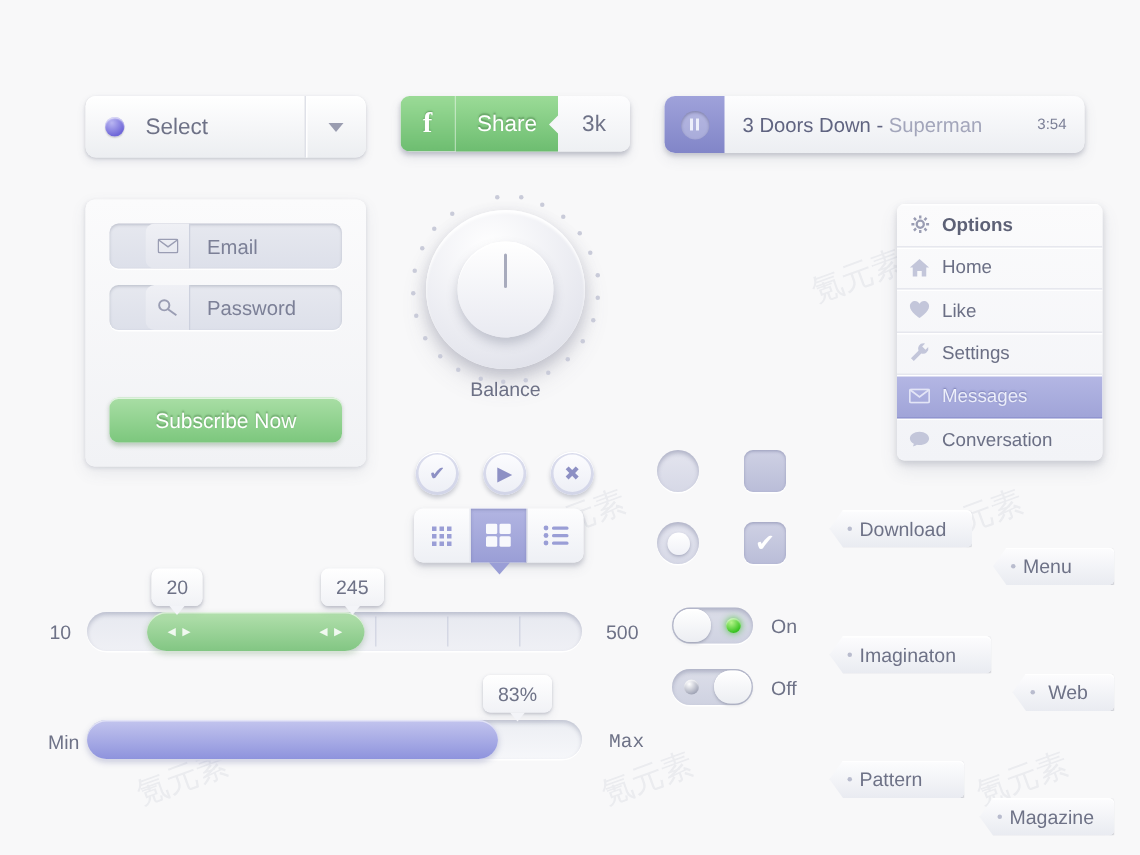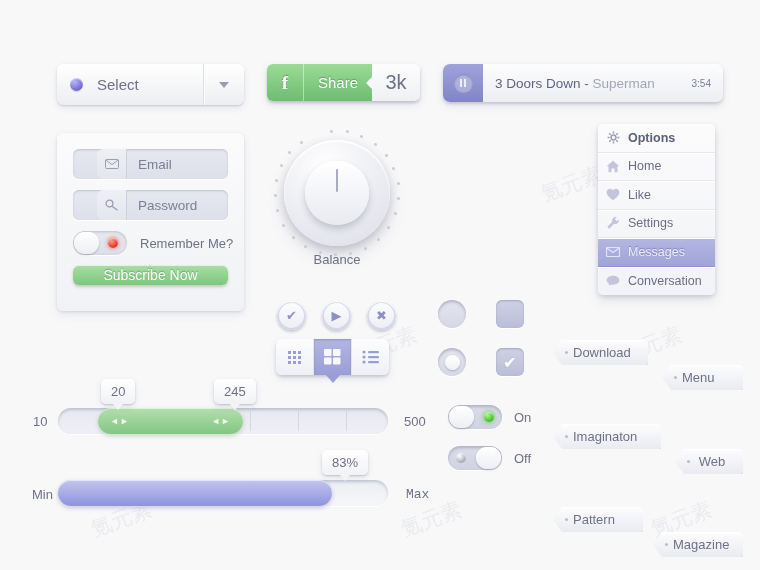--- a/index.html
+++ b/index.html
@@ -82,21 +82,21 @@
   .led-red { background: radial-gradient(circle at 35% 30%, #ff9a8f, #e02b18 75%);
              box-shadow: 0 0 4px rgba(224,43,24,.75), inset 0 1px 1px rgba(255,255,255,.6); }
   .led-green { background: radial-gradient(circle at 35% 30%, #b6f58a, #2fbf1a 75%);
                box-shadow: 0 0 5px rgba(47,191,26,.8), inset 0 1px 1px rgba(255,255,255,.6); }
   .led-grey { background: radial-gradient(circle at 35% 30%, #ffffff, #9fa3b5 75%);
               box-shadow: inset 0 1px 1px rgba(255,255,255,.7); }
 
   .remember-label { font-size: 13px; color: #6e7287; }
 
   .subscribe {
-    position: absolute; left: 16px; top: 132px; width: 155px; height: 20px;
+    position: absolute; left: 16px; top: 132px; width: 155px; height: 30px;
     border-radius: 6px;
     background: linear-gradient(#a9dea5, #7cc77d);
     box-shadow: 0 2px 3px rgba(80,120,80,.32), inset 0 1px 0 rgba(255,255,255,.65);
     color: #fff; font-size: 14px;
     display: flex; align-items: center; justify-content: center;
     text-shadow: 0 -1px 1px rgba(60,110,60,.45);
   }
 
   
   .share {
@@ -119,21 +119,21 @@
     background: linear-gradient(#9bdb97, #6dbd70);
     display: flex; align-items: center; justify-content: center;
     color: #fff; font-size: 15px;
     text-shadow: 0 -1px 1px rgba(60,110,60,.5);
   }
   .share-count {
     width: 48px;
     background: linear-gradient(#fdfdfe, #eef0f3);
     border-radius: 0 6px 6px 0;
     display: flex; align-items: center; justify-content: center;
-    color: #6e7287; font-size: 20px; position: relative;
+    color: #6e7287; font-size: 15px; position: relative;
   }
   .share-count:before {
     content: ""; position: absolute; left: -6px; top: 50%;
     transform: translateY(-50%);
     border-top: 7px solid transparent; border-bottom: 7px solid transparent;
     border-right: 7px solid #f6f7f9;
   }
 
   
   .player {
@@ -328,21 +328,21 @@
   
   .big-switch {
     width: 54px; height: 24px; border-radius: 12px; position: relative;
     background: linear-gradient(#dcdee9, #cfd2e1);
     box-shadow: inset 0 2px 3px rgba(100,105,140,.38), 0 1px 0 #fff;
   }
   .toggle-label { font-size: 13px; color: #6e7287; }
 
   
   .menu {
-    left: 598px; top: 124px; width: 117px;
+    left: 598px; top: 136px; width: 137px;
     background: linear-gradient(#fbfbfc, #f2f3f7);
     border-radius: 5px;
     box-shadow: 0 2px 4px rgba(90,95,120,.22), 0 6px 12px rgba(90,95,120,.12);
     overflow: hidden;
   }
   .menu-item {
     height: 28.5px; display: flex; align-items: center;
     border-bottom: 1px solid #e6e7ee;
     box-shadow: inset 0 1px 0 #fff;
     font-size: 12.5px; color: #6b6f85;
@@ -397,27 +397,20 @@
     <div class="field" style="top:57px;">
       <span class="field-icon">
         <svg width="14" height="12" viewBox="0 0 14 12">
             <circle cx="4.5" cy="4.5" r="3.4" fill="none" stroke="#9a9db3" stroke-width="1.3"></circle>
             <path d="M7 7.2L12.6 11.2" stroke="#9a9db3" stroke-width="1.3" fill="none"></path>
           </svg>
       </span>
       <span class="field-text">Password</span>
     </div>
 
-    <div style="position:absolute;left:16px;top:98px;display:flex;align-items:center;gap:13px;">
-      <span class="mini-switch">
-        <span class="sw-knob" style="left:1px;"></span>
-        <span class="sw-led led-red" style="right:9px;"></span>
-      </span>
-      <span class="remember-label">Remember Me?</span>
-    </div>
 
     <div class="subscribe">Subscribe Now</div>
   </div>
 
   <div class="abs share">
     <span class="share-fb">f</span>
     <span class="share-text">Share</span>
     <span class="share-count">3k</span>
   </div>
 

